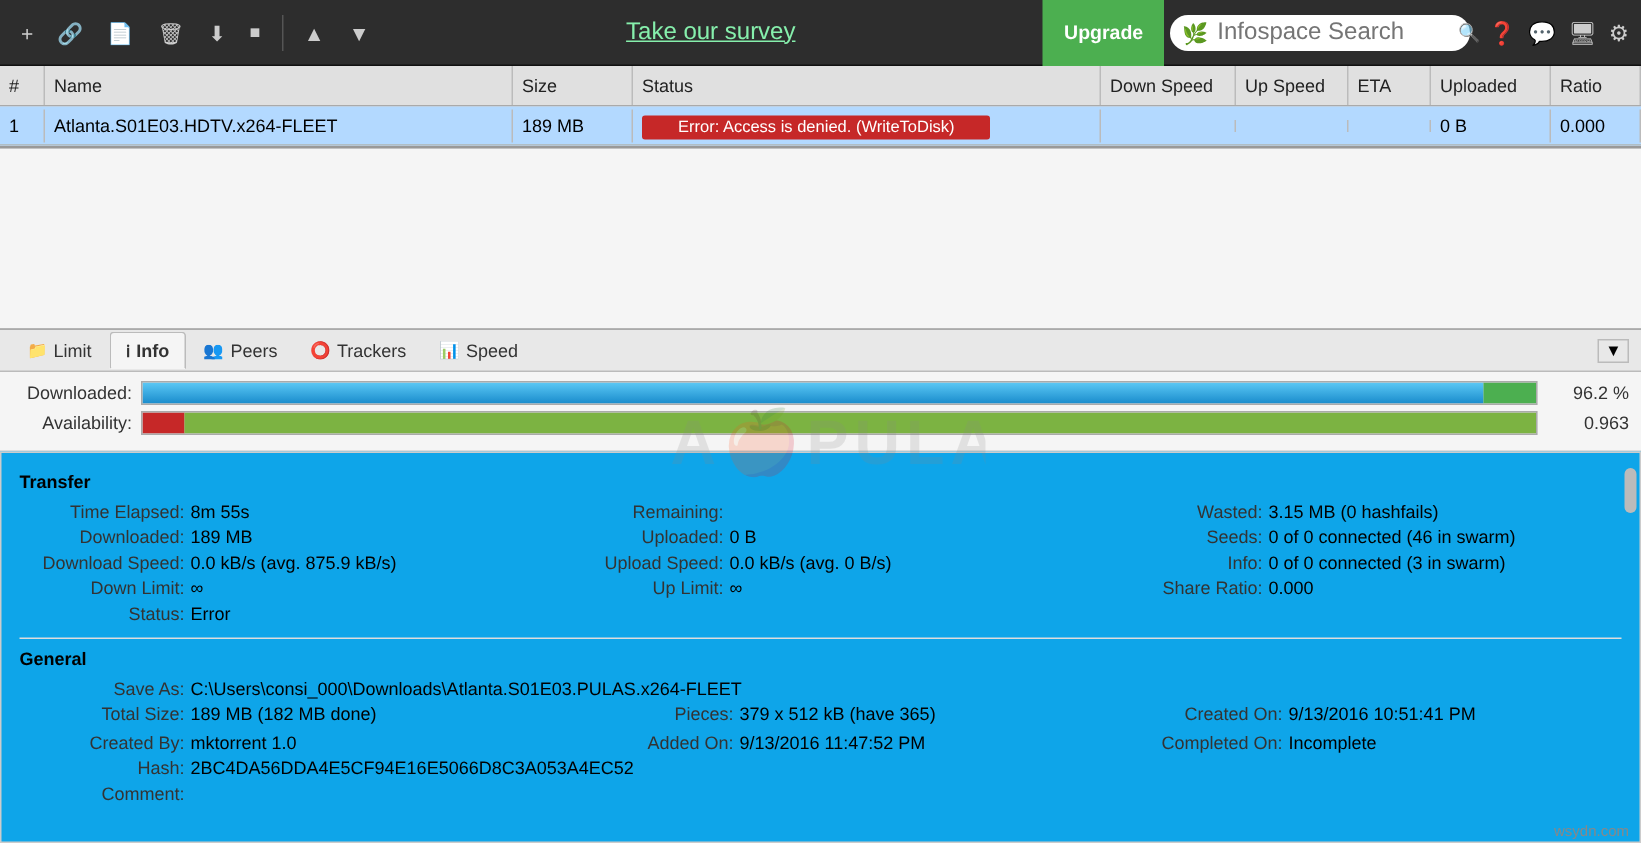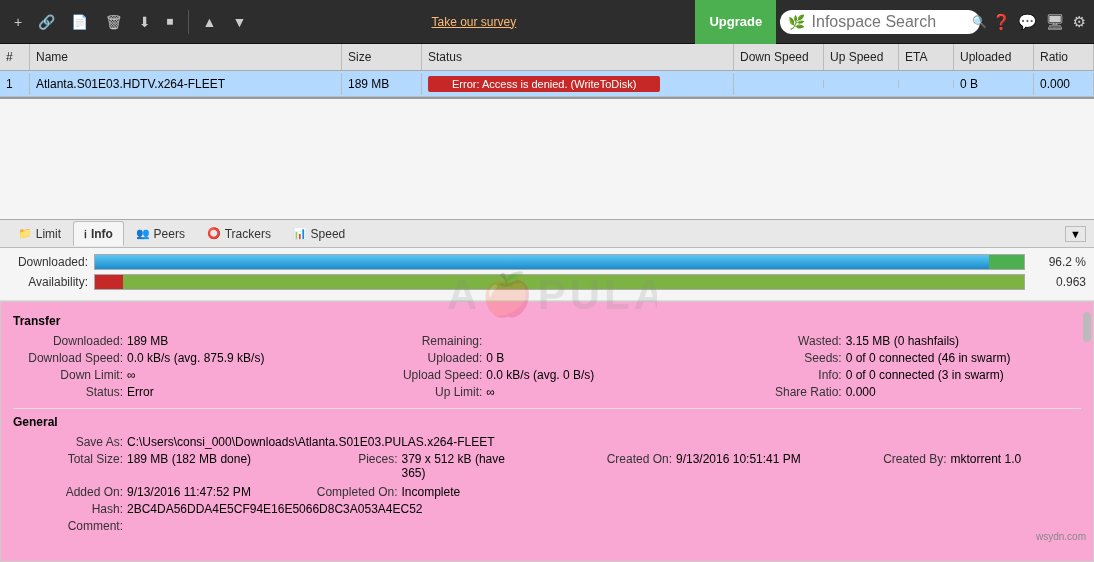--- a/index.html
+++ b/index.html
@@ -34,24 +34,24 @@
     }
     .toolbar-divider {
       width: 1px;
       height: 24px;
       background: #555;
       margin: 0 4px;
     }
     .toolbar-survey {
       flex: 1;
       text-align: center;
-      color: #fdba74;
+      color: #86efac;
       text-decoration: underline;
       cursor: pointer;
-      font-size: 12px;
+      font-size: 16px;
     }
     .upgrade-btn {
       background: #4caf50;
       color: #fff;
       border: none;
       padding: 20px 14px;
       border-radius: 4px;
       cursor: pointer;
       font-size: 13px;
       font-weight: bold;
@@ -227,21 +227,21 @@
       font-weight: bold;
       color: rgba(180,180,180,0.25);
       letter-spacing: 8px;
       pointer-events: none;
       z-index: 10;
       font-family: Arial, sans-serif;
     }
 
     
     .info-panel {
-      background: #f9a8d4;
+      background: #0ea5e9;
       border: 1px solid #ccc;
       margin: 0;
       padding: 8px 12px;
       overflow-y: auto;
       flex: 1;
       position: relative;
     }
     .info-section-title {
       font-weight: bold;
       font-size: 12px;
@@ -280,21 +280,21 @@
       right: 2px;
       top: 10px;
       width: 8px;
       height: 30px;
       background: #bbb;
       border-radius: 4px;
     }
 
     .bottom-watermark {
       position: absolute;
-      bottom: 20px;
+      bottom: 2px;
       right: 8px;
       font-size: 10px;
       color: #888;
       z-index: 5;
     }
 
     .main-content {
       display: flex;
       flex-direction: column;
       height: calc(562px - 44px);
@@ -405,20 +405,24 @@
       </div>
     </div>
 
     <div class="info-panel">
 
       <div class="info-section-title">Transfer</div>
       <div class="info-grid">
 
         <div>
           <div class="info-row">
+            <span class="info-key">Time Elapsed:</span>
+            <span class="info-val">8m 55s</span>
+          </div>
+          <div class="info-row">
             <span class="info-key">Downloaded:</span>
             <span class="info-val">189 MB</span>
           </div>
           <div class="info-row">
             <span class="info-key">Download Speed:</span>
             <span class="info-val">0.0 kB/s (avg. 875.9 kB/s)</span>
           </div>
           <div class="info-row">
             <span class="info-key">Down Limit:</span>
             <span class="info-val">∞</span>
@@ -469,21 +473,21 @@
       </div>
 
       <hr class="info-divider">
 
       <div class="info-section-title">General</div>
       <div style="font-size:12px;">
         <div class="info-row">
           <span class="info-key">Save As:</span>
           <span class="info-val">C:\Users\consi_000\Downloads\Atlanta.S01E03.PULAS.x264-FLEET</span>
         </div>
-        <div style="display:grid; grid-template-columns:1fr 1fr 1fr 1fr; gap:2px 30px;">
+        <div style="display:grid; grid-template-columns:1fr 1fr 1fr; gap:2px 30px;">
           <div class="info-row">
             <span class="info-key">Total Size:</span>
             <span class="info-val">189 MB (182 MB done)</span>
           </div>
           <div class="info-row">
             <span class="info-key">Pieces:</span>
             <span class="info-val">379 x 512 kB (have 365)</span>
           </div>
           <div class="info-row">
             <span class="info-key">Created On:</span>

